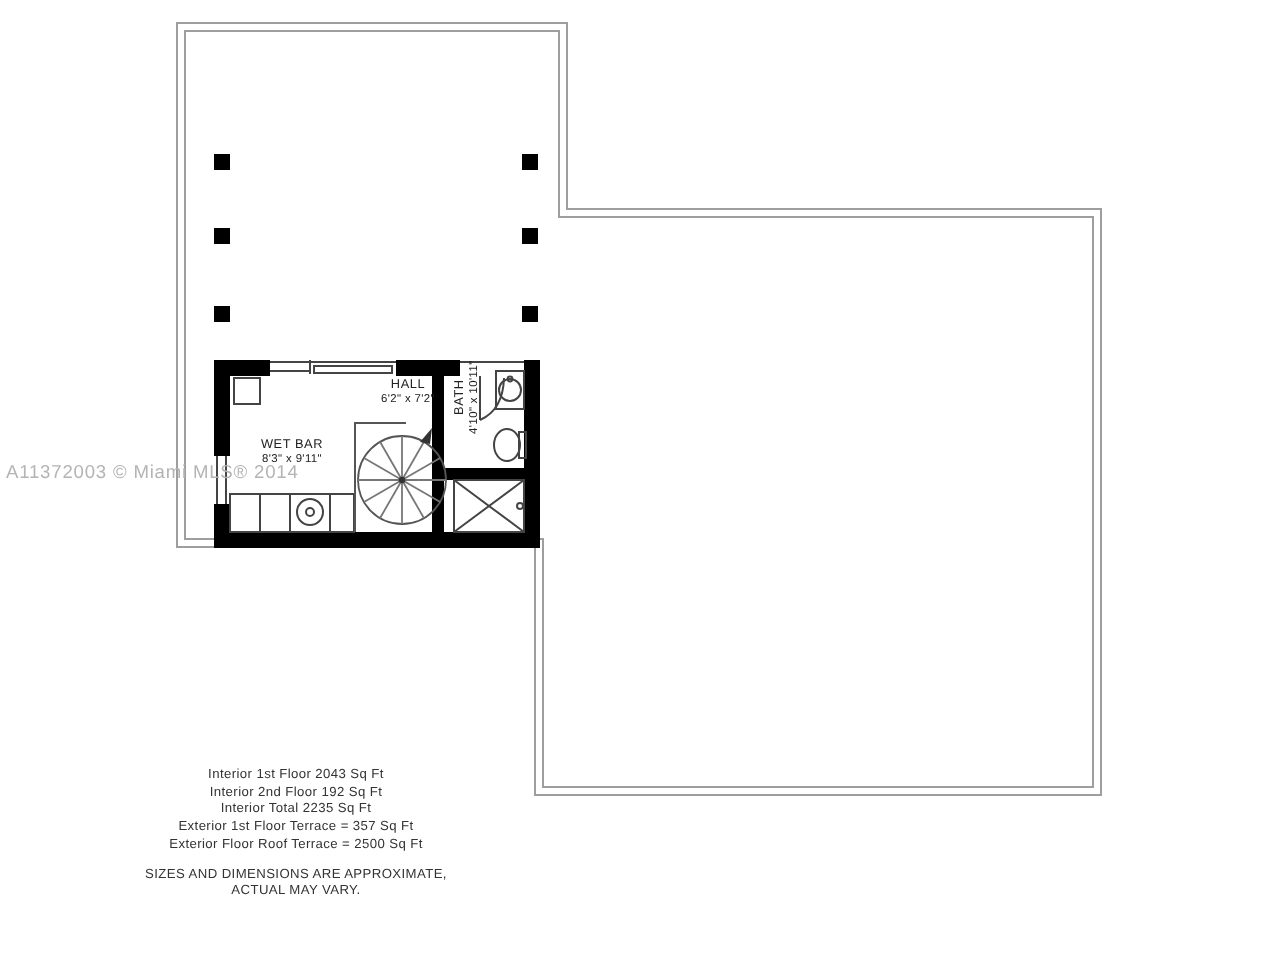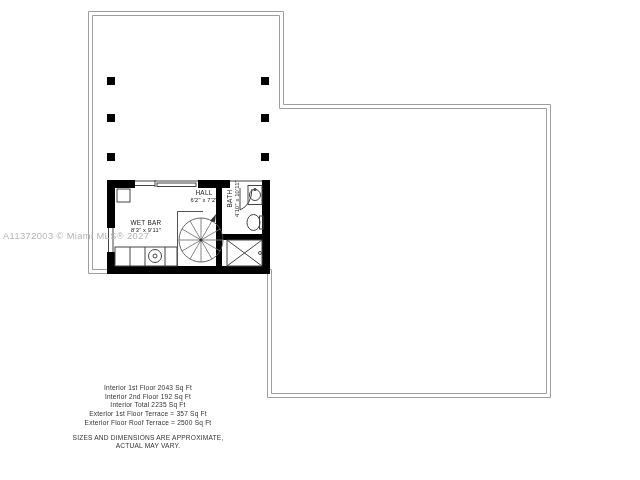--- a/index.html
+++ b/index.html
@@ -153,21 +153,21 @@
     <div class="room-dims">8'3" x 9'11"</div>
   </div>
 
   <div class="lbl bath-lbl">
     <div class="bath-inner">
       <div class="room-name">BATH</div>
       <div class="room-dims">4'10" x 10'11"</div>
     </div>
   </div>
 
-  <div class="watermark">A11372003 © Miami MLS® 2027</div>
+  <div class="watermark">A11372003 © Miami MLS® 2014</div>
 
   <div class="footer">
     <div>Interior 1st Floor 2043 Sq Ft</div>
     <div>Interior 2nd Floor 192 Sq Ft</div>
     <div>Interior Total 2235 Sq Ft</div>
     <div>Exterior 1st Floor Terrace = 357 Sq Ft</div>
     <div>Exterior Floor Roof Terrace = 2500 Sq Ft</div>
     <div class="disclaimer">
       <div>SIZES AND DIMENSIONS ARE APPROXIMATE,</div>
       <div>ACTUAL MAY VARY.</div>

